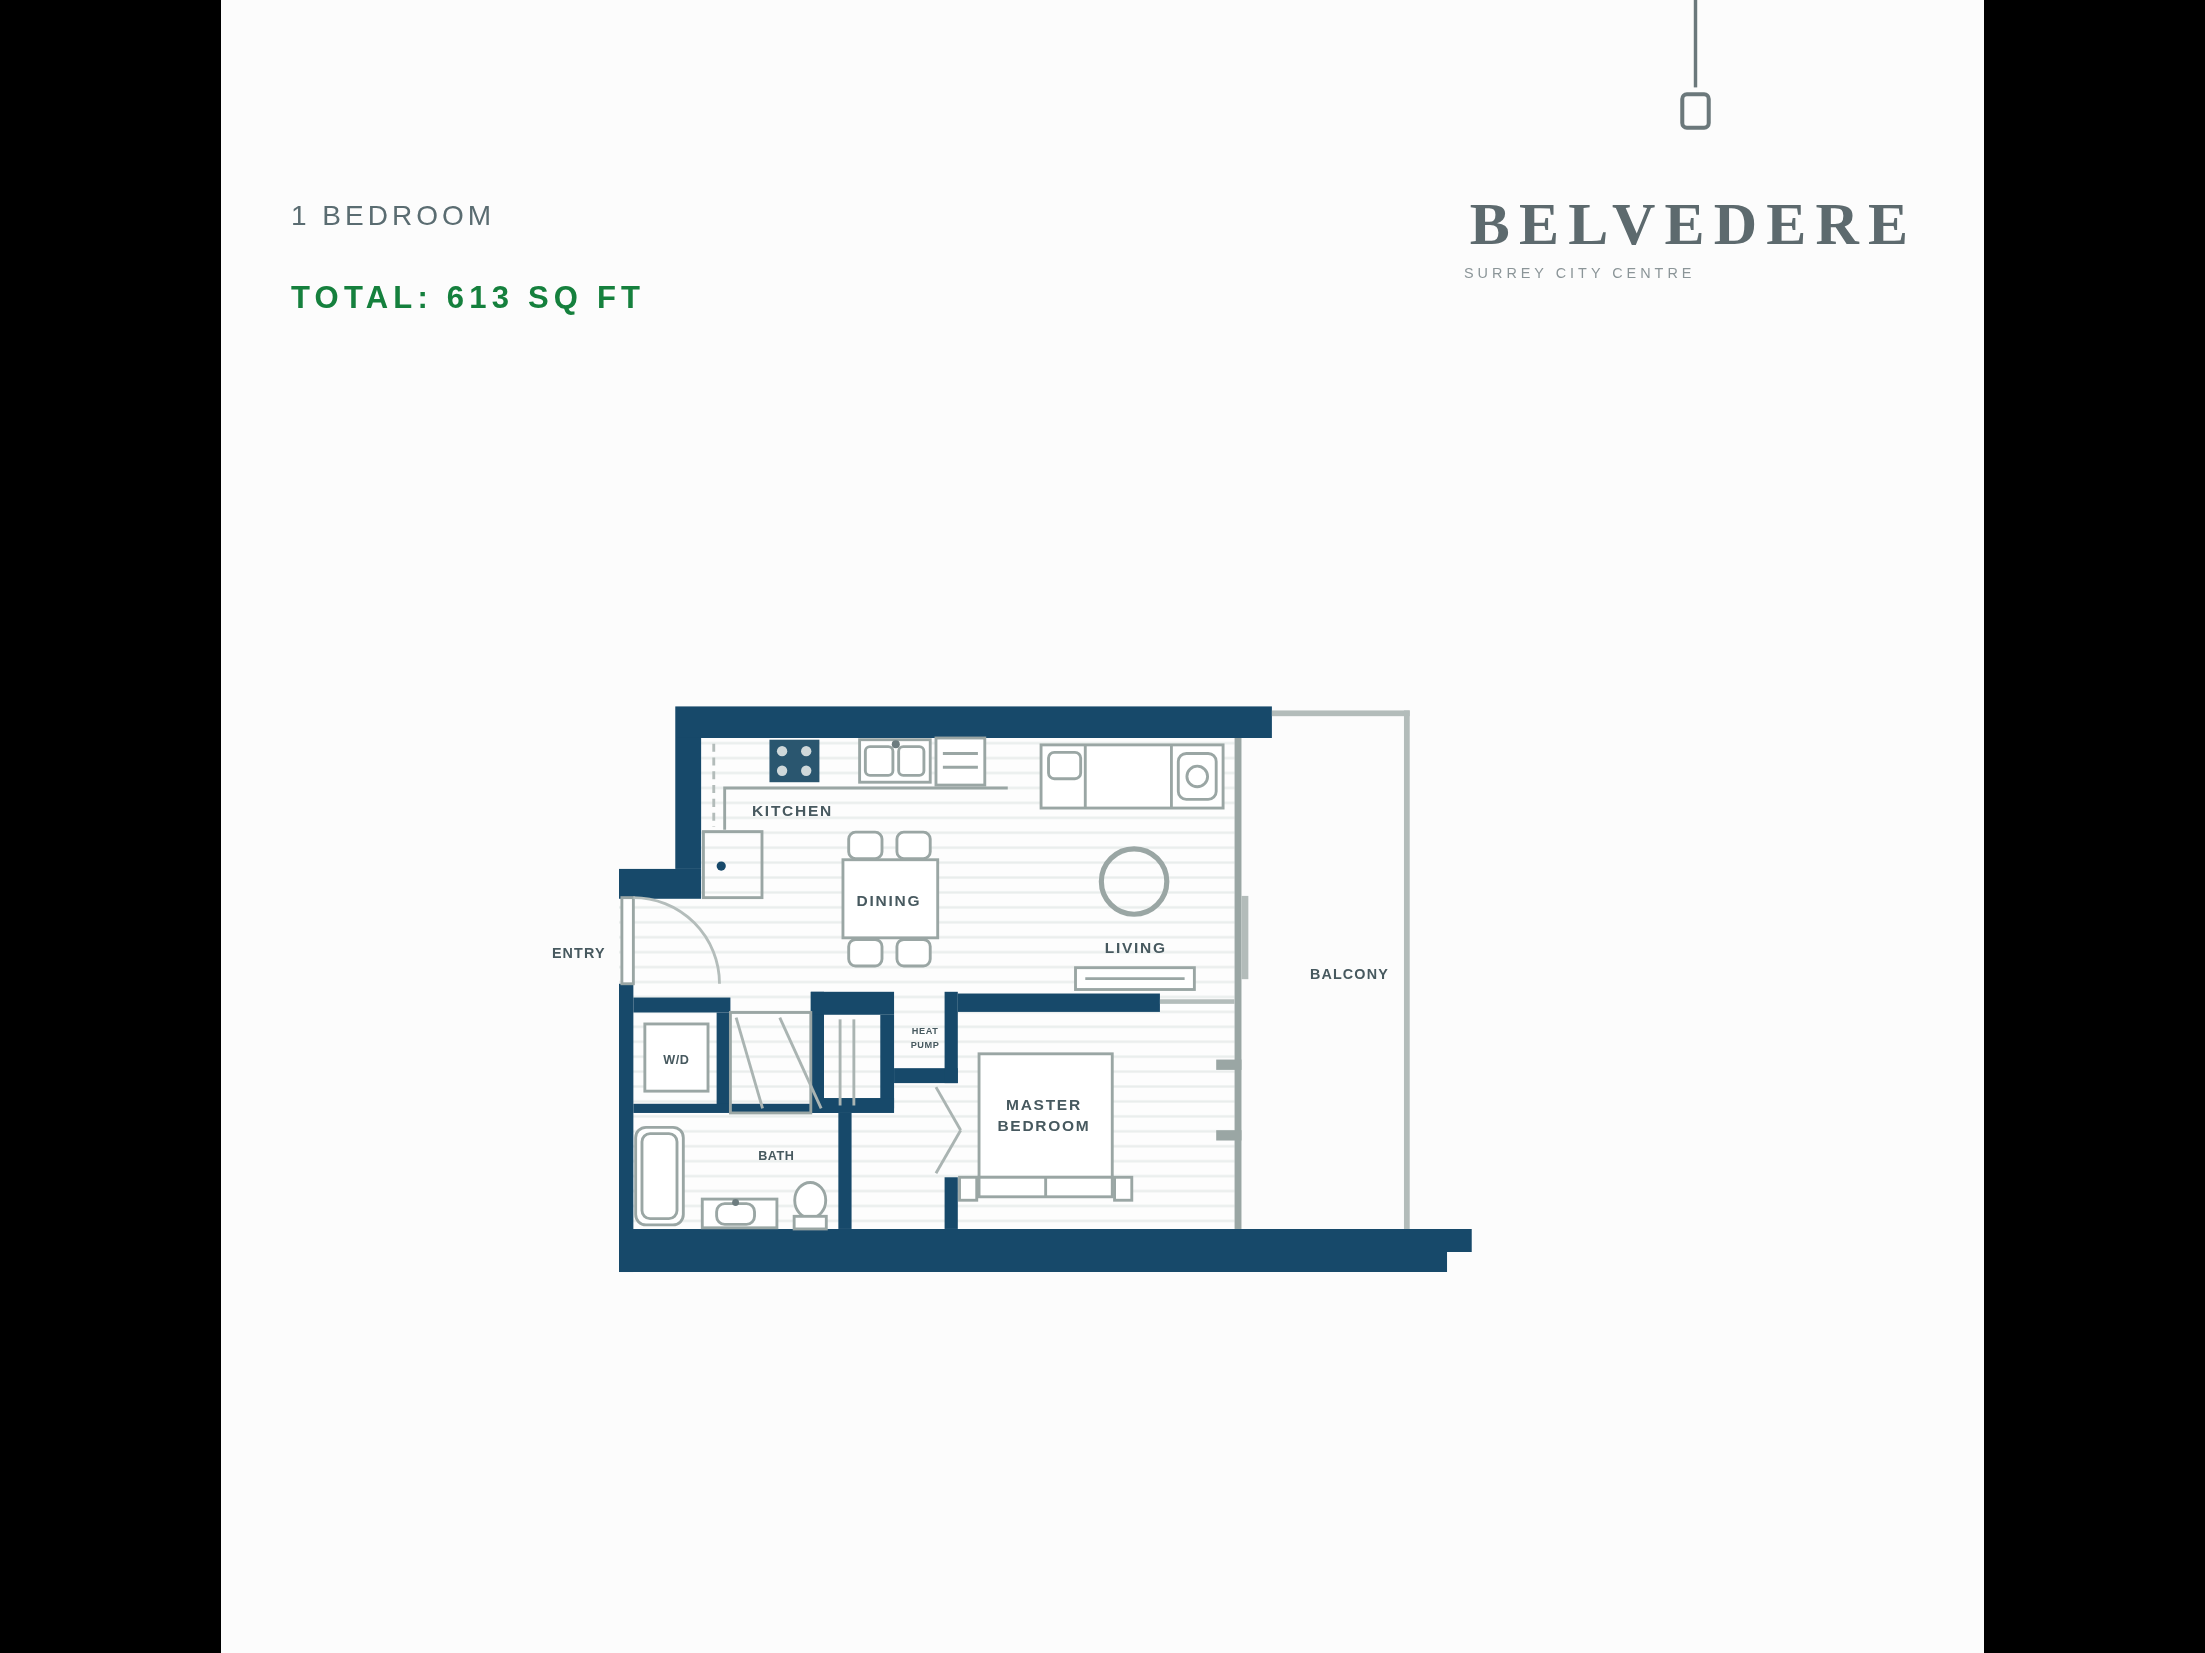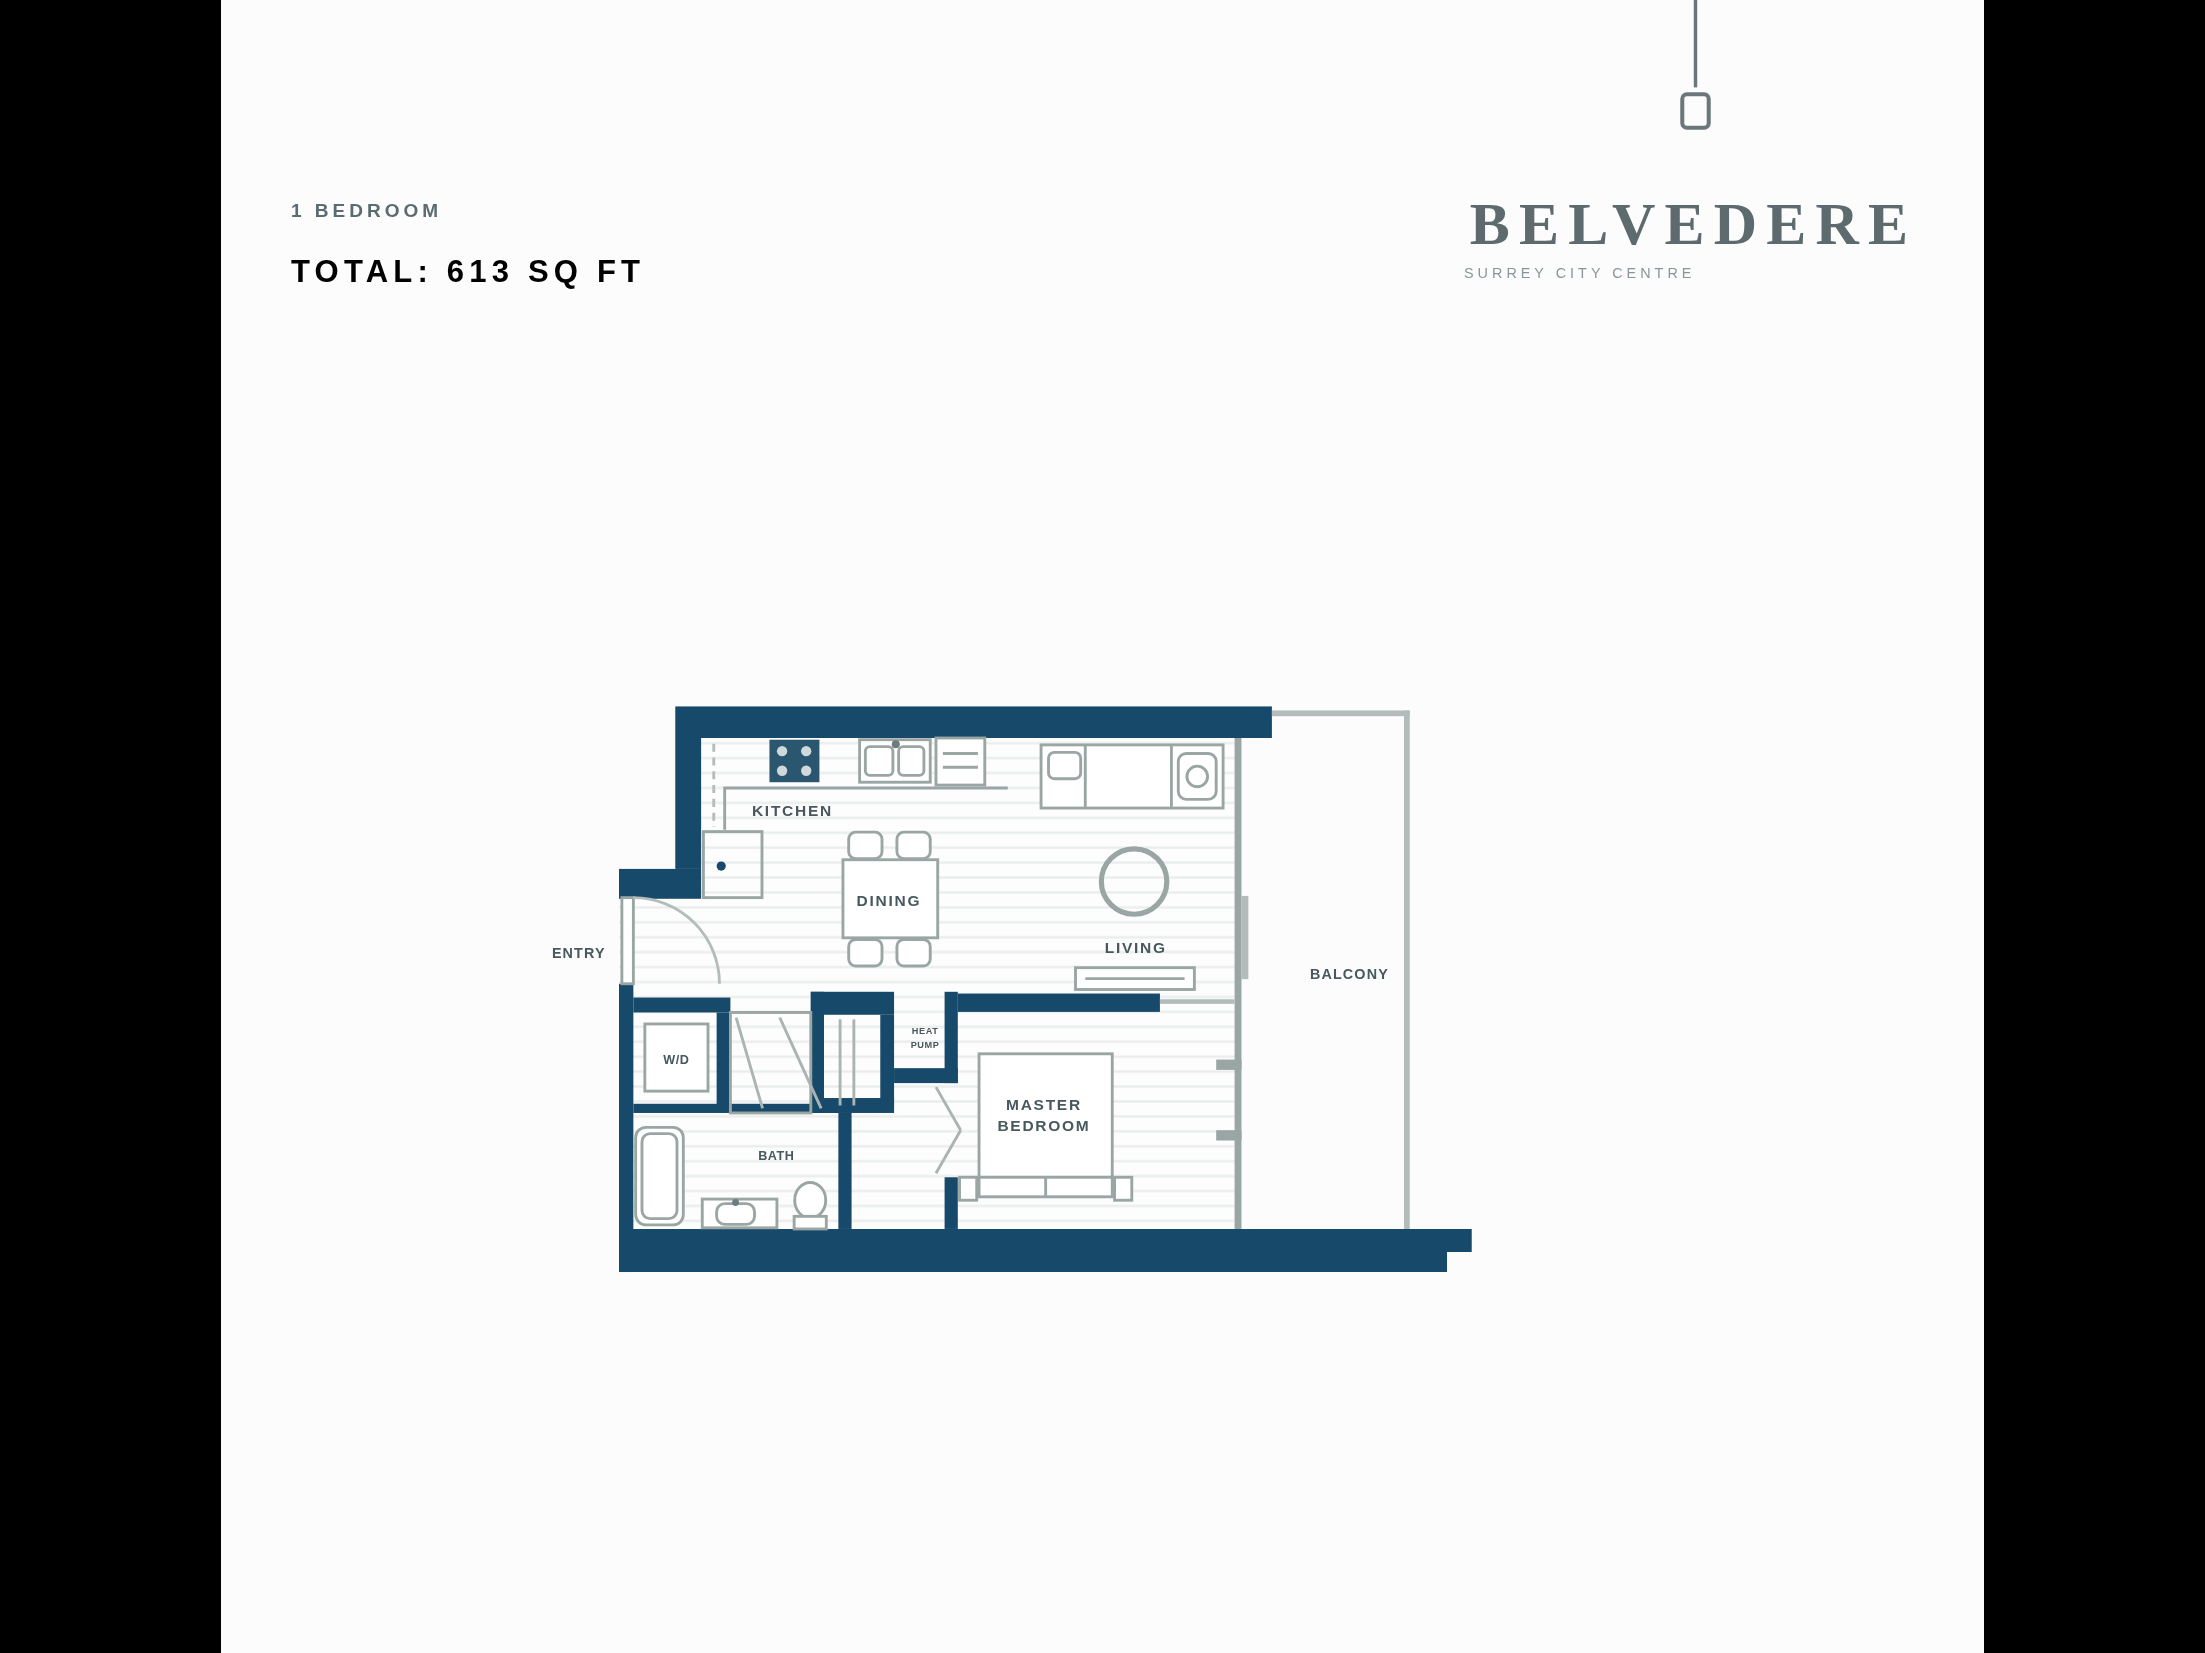--- a/index.html
+++ b/index.html
@@ -2,22 +2,22 @@
 <html style="font-size:9.2px"><head>
 <meta charset="utf-8">
 <style>
   html,body{margin:0;padding:0;background:#000;}
   .screen{position:relative;width:2205px;height:1654px;background:#fcfcfc;overflow:hidden;
           font-family:"Liberation Sans",sans-serif;}
   .bar{position:absolute;top:0;height:1654px;background:#000;}
   .bar-left{left:0;width:221px;}
   .bar-right{left:1984px;width:221px;}
   .unit-info{position:absolute;left:291px;top:200px;}
-  .unit-type{font-size:19px;font-weight:700;letter-spacing:4px;color:#5a6c71;}
-  .unit-area{margin-top:32px;font-size:31px;font-weight:700;letter-spacing:5.2px;color:#000000;}
+  .unit-type{font-size:28px;font-weight:400;letter-spacing:4px;color:#5a6c71;}
+  .unit-area{margin-top:48px;font-size:31px;font-weight:700;letter-spacing:5.2px;color:#15803d;}
   .brand{position:absolute;left:1464px;top:0;width:459px;text-align:center;}
   .brand-name{position:absolute;left:0;top:190px;width:459px;text-align:center;
               font-family:"Liberation Serif",serif;font-weight:700;font-size:60px;
               letter-spacing:9.2px;color:#5d6a6e;}
   .brand-tagline{position:absolute;left:0;top:265px;width:459px;text-align:left;
               font-size:14.4px;letter-spacing:4px;color:#8b9598;}
   .pendant{position:absolute;left:1677px;top:0;}
   svg.plan{position:absolute;left:0;top:0;}
   .wall{fill:#17496a;}
   .gray{fill:#9aa6a4;}

